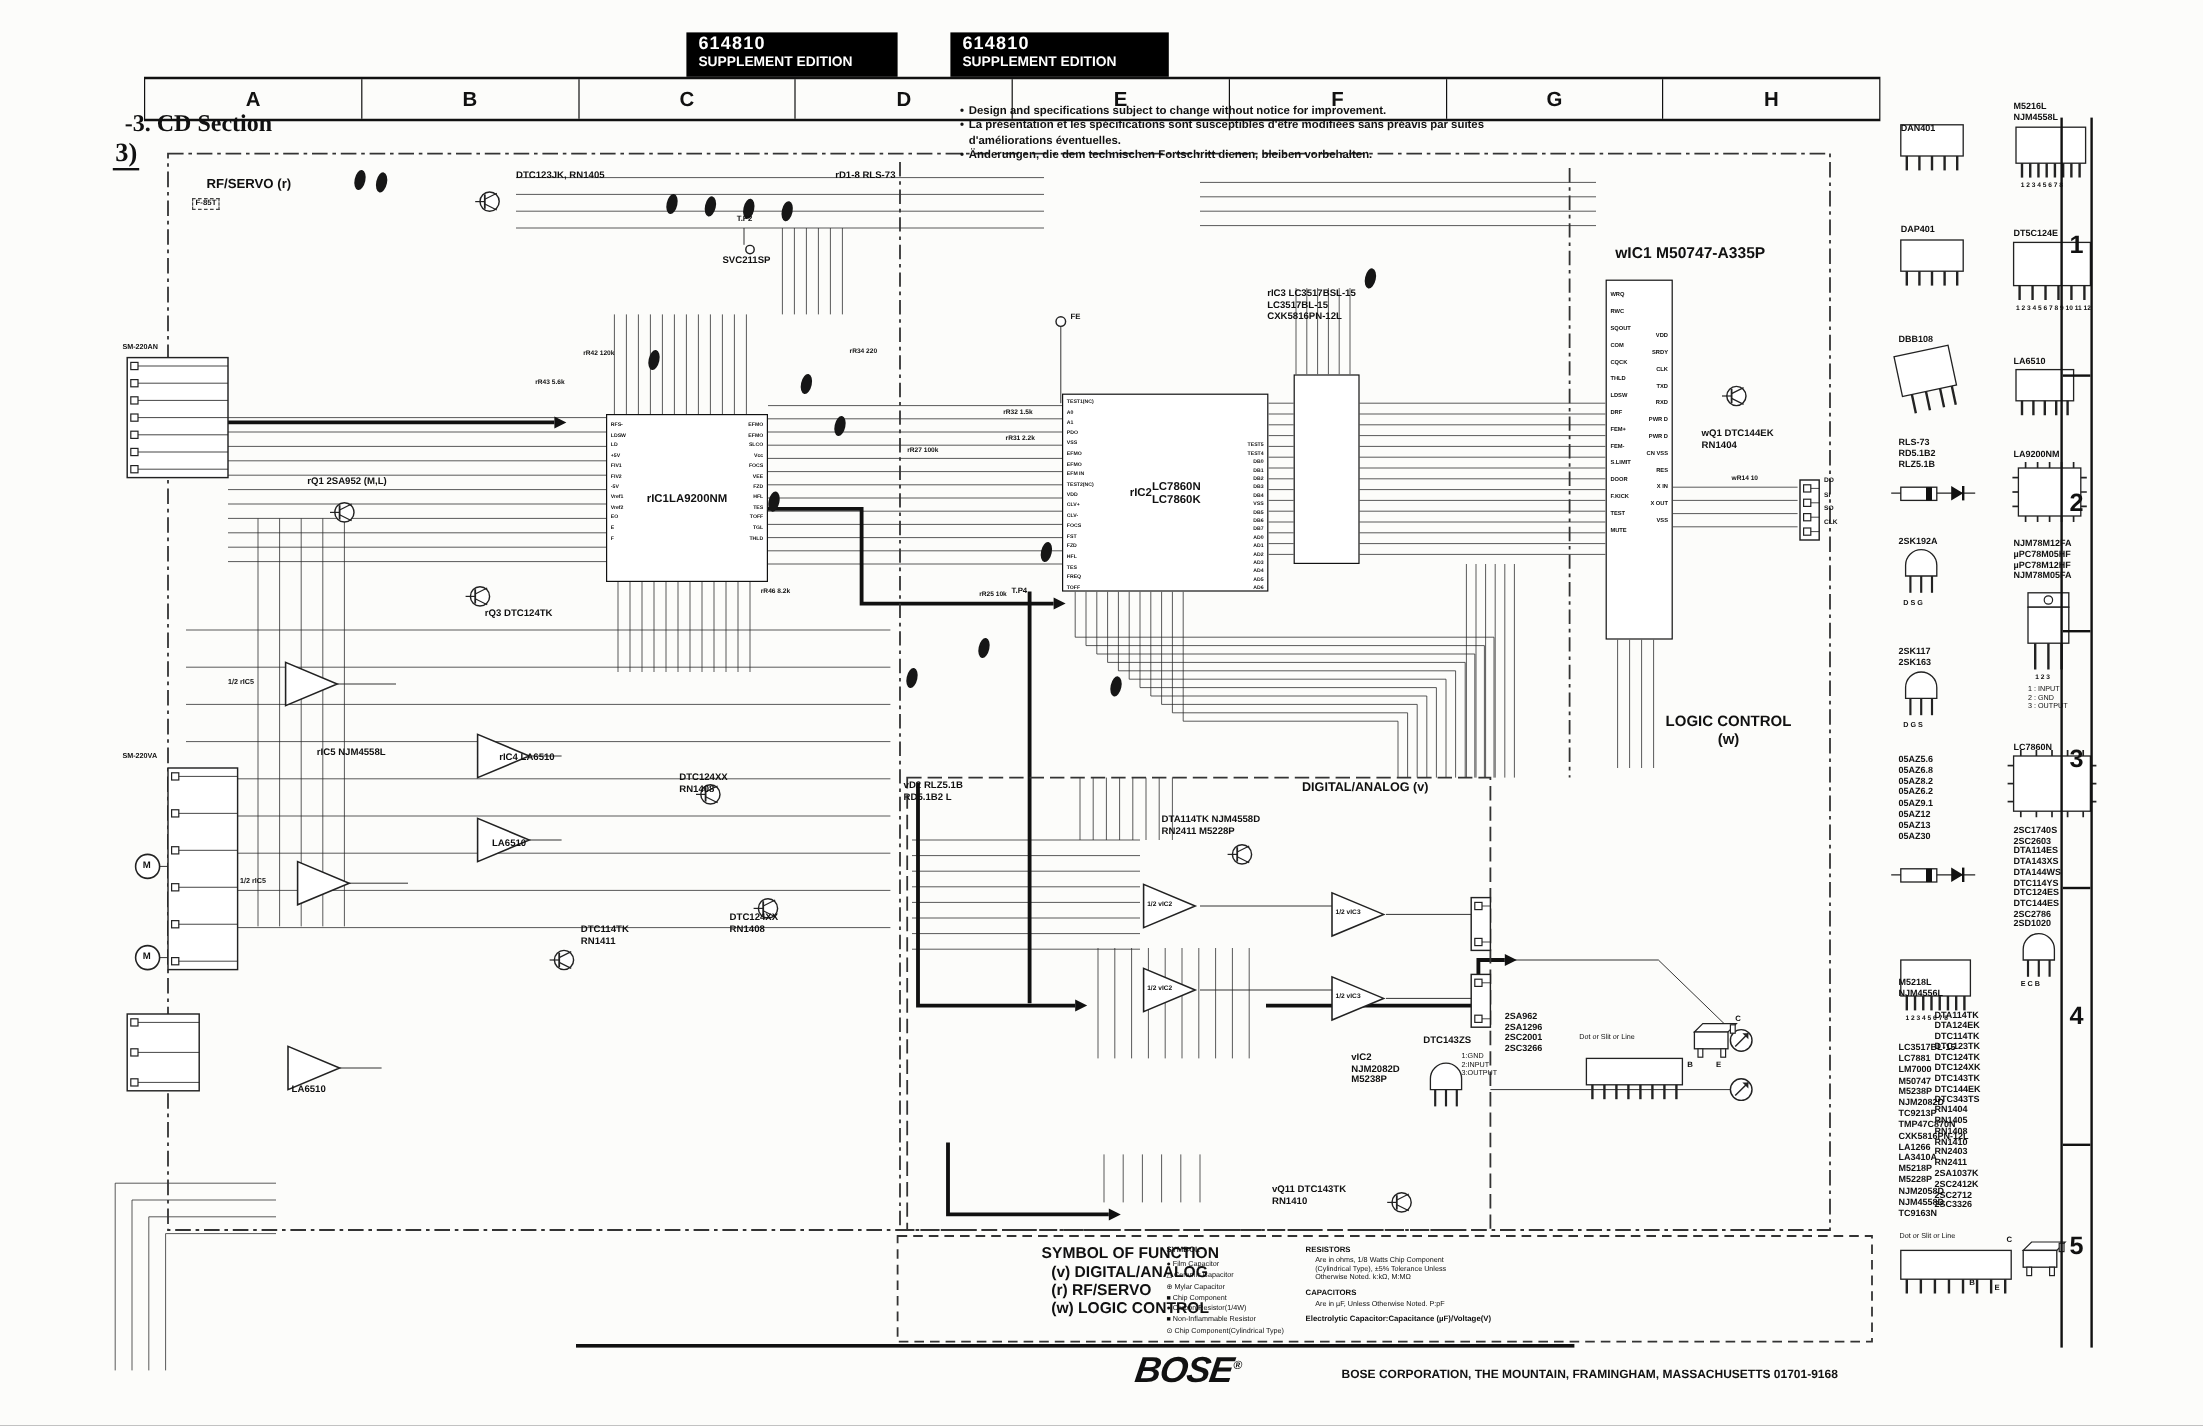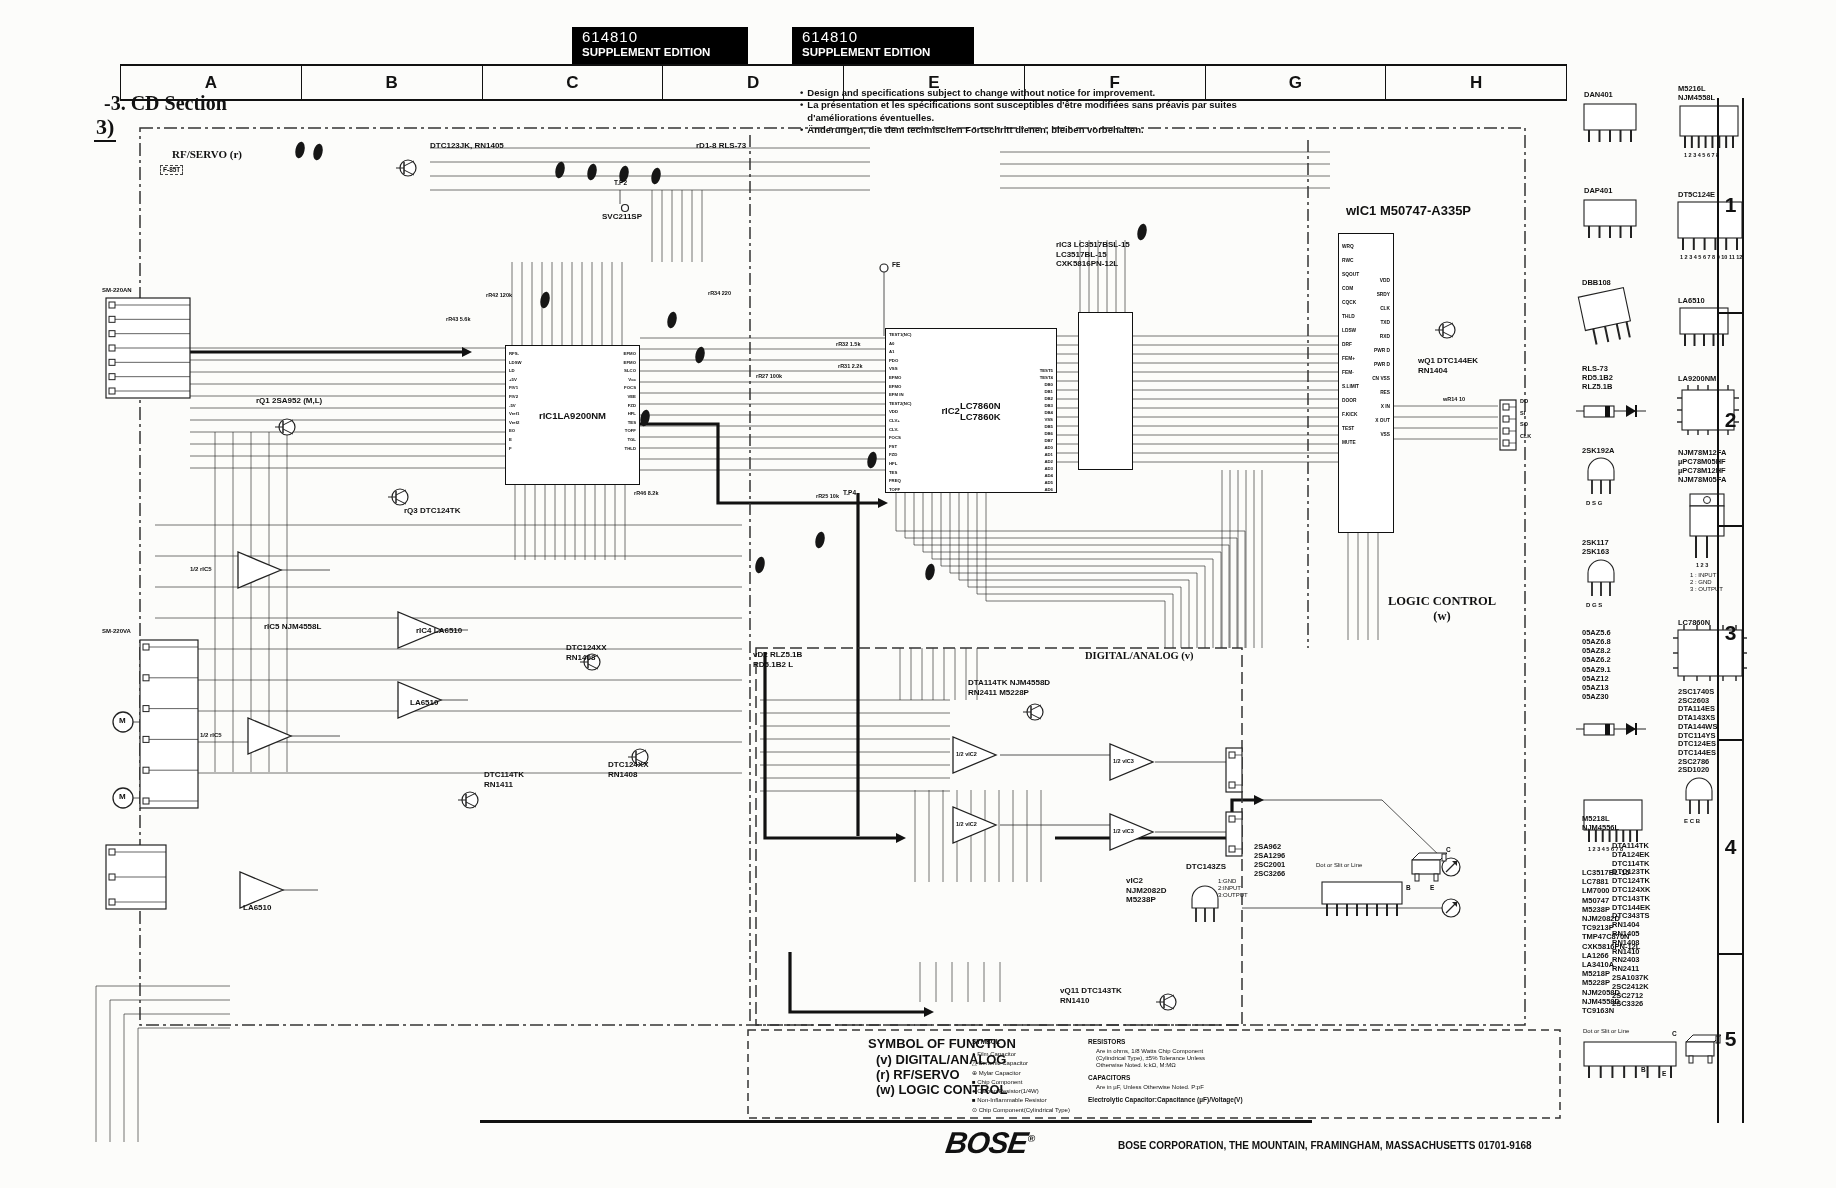--- a/index.html
+++ b/index.html
@@ -3,23 +3,23 @@
 <meta charset="utf-8">
 <style>
   html,body{margin:0;padding:0;background:#9a9a9a}
   .page{position:relative;width:1836px;height:1188px;background:#fcfcfa;overflow:hidden;
         font-family:"Liberation Sans",sans-serif;color:#111}
   svg.deco{position:absolute;left:0;top:0;width:1836px;height:1188px}
   .lb{position:absolute;font-weight:bold;font-size:8px;line-height:1.2;white-space:pre-line;color:#101010;
       font-family:"Liberation Sans",sans-serif;z-index:5}
   .s5{font-size:5.5px}.s6{font-size:6px}.s65{font-size:6.5px}.s7{font-size:7.5px;line-height:1.22}
   .s9{font-size:13px}.s10{font-size:10.5px}.s11{font-size:11px}
-  .mono{font-family:Liberation Serif, serif}
+  .mono{font-family:Liberation Sans, sans-serif}
   .edbox{position:absolute;background:#000;color:#fff;padding:2px 10px;z-index:8;box-sizing:border-box}
-  .edbox .c{font-size:15px;font-weight:normal;letter-spacing:1px;line-height:1.1}
+  .edbox .c{font-size:15px;font-weight:bold;letter-spacing:1px;line-height:1.1}
   .edbox .l{font-size:11.5px;font-weight:bold;line-height:1.1}
   .ruler{position:absolute;left:120px;top:64px;width:1445px;height:33px;display:flex;z-index:4;
          border-top:2px solid #111;border-bottom:2.5px solid #111;border-left:1.5px solid #111;border-right:1.5px solid #111}
   .ruler>div{flex:1;border-right:1.5px solid #111;display:flex;align-items:center;justify-content:center;
          font-weight:bold;font-size:17px}
   .ruler>div:last-child{border-right:none}
   .rstrip{position:absolute;left:1717px;top:98px;width:23px;height:1025px;z-index:4;
           border-left:2px solid #111;border-right:2px solid #111;display:flex;flex-direction:column}
   .rstrip>div{display:flex;align-items:center;justify-content:center;font-weight:bold;font-size:21px;
           border-bottom:2px solid #111}
@@ -754,21 +754,21 @@
   <div class="lb s5" style="left:486px;top:292px">rR42 120k</div>
   <div class="lb s5" style="left:446px;top:316px">rR43 5.6k</div>
   <div class="lb s5" style="left:708px;top:290px">rR34 220</div>
   <div class="lb s5" style="left:634px;top:490px">rR46 8.2k</div>
   <div class="lb s5" style="left:836px;top:341px">rR32 1.5k</div>
   <div class="lb s5" style="left:838px;top:363px">rR31 2.2k</div>
   <div class="lb s5" style="left:756px;top:373px">rR27 100k</div>
   <div class="lb s5" style="left:816px;top:493px">rR25 10k</div>
   <div class="lb s5" style="left:1443px;top:396px">wR14 10</div>
 
-  <div class="lb s7" style="left:1584px;top:90px">DAN401</div>
+  <div class="lb s7" style="left:1584px;top:102px">DAN401</div>
   <div class="lb s7" style="left:1584px;top:186px">DAP401</div>
   <div class="lb s7" style="left:1582px;top:278px">DBB108</div>
   <div class="lb s7" style="left:1582px;top:364px">RLS-73
 RD5.1B2
 RLZ5.1B</div>
   <div class="lb s7" style="left:1582px;top:446px">2SK192A</div>
   <div class="lb s6" style="left:1586px;top:500px">D S G</div>
   <div class="lb s7" style="left:1582px;top:538px">2SK117
 2SK163</div>
   <div class="lb s6" style="left:1586px;top:602px">D G S</div>

